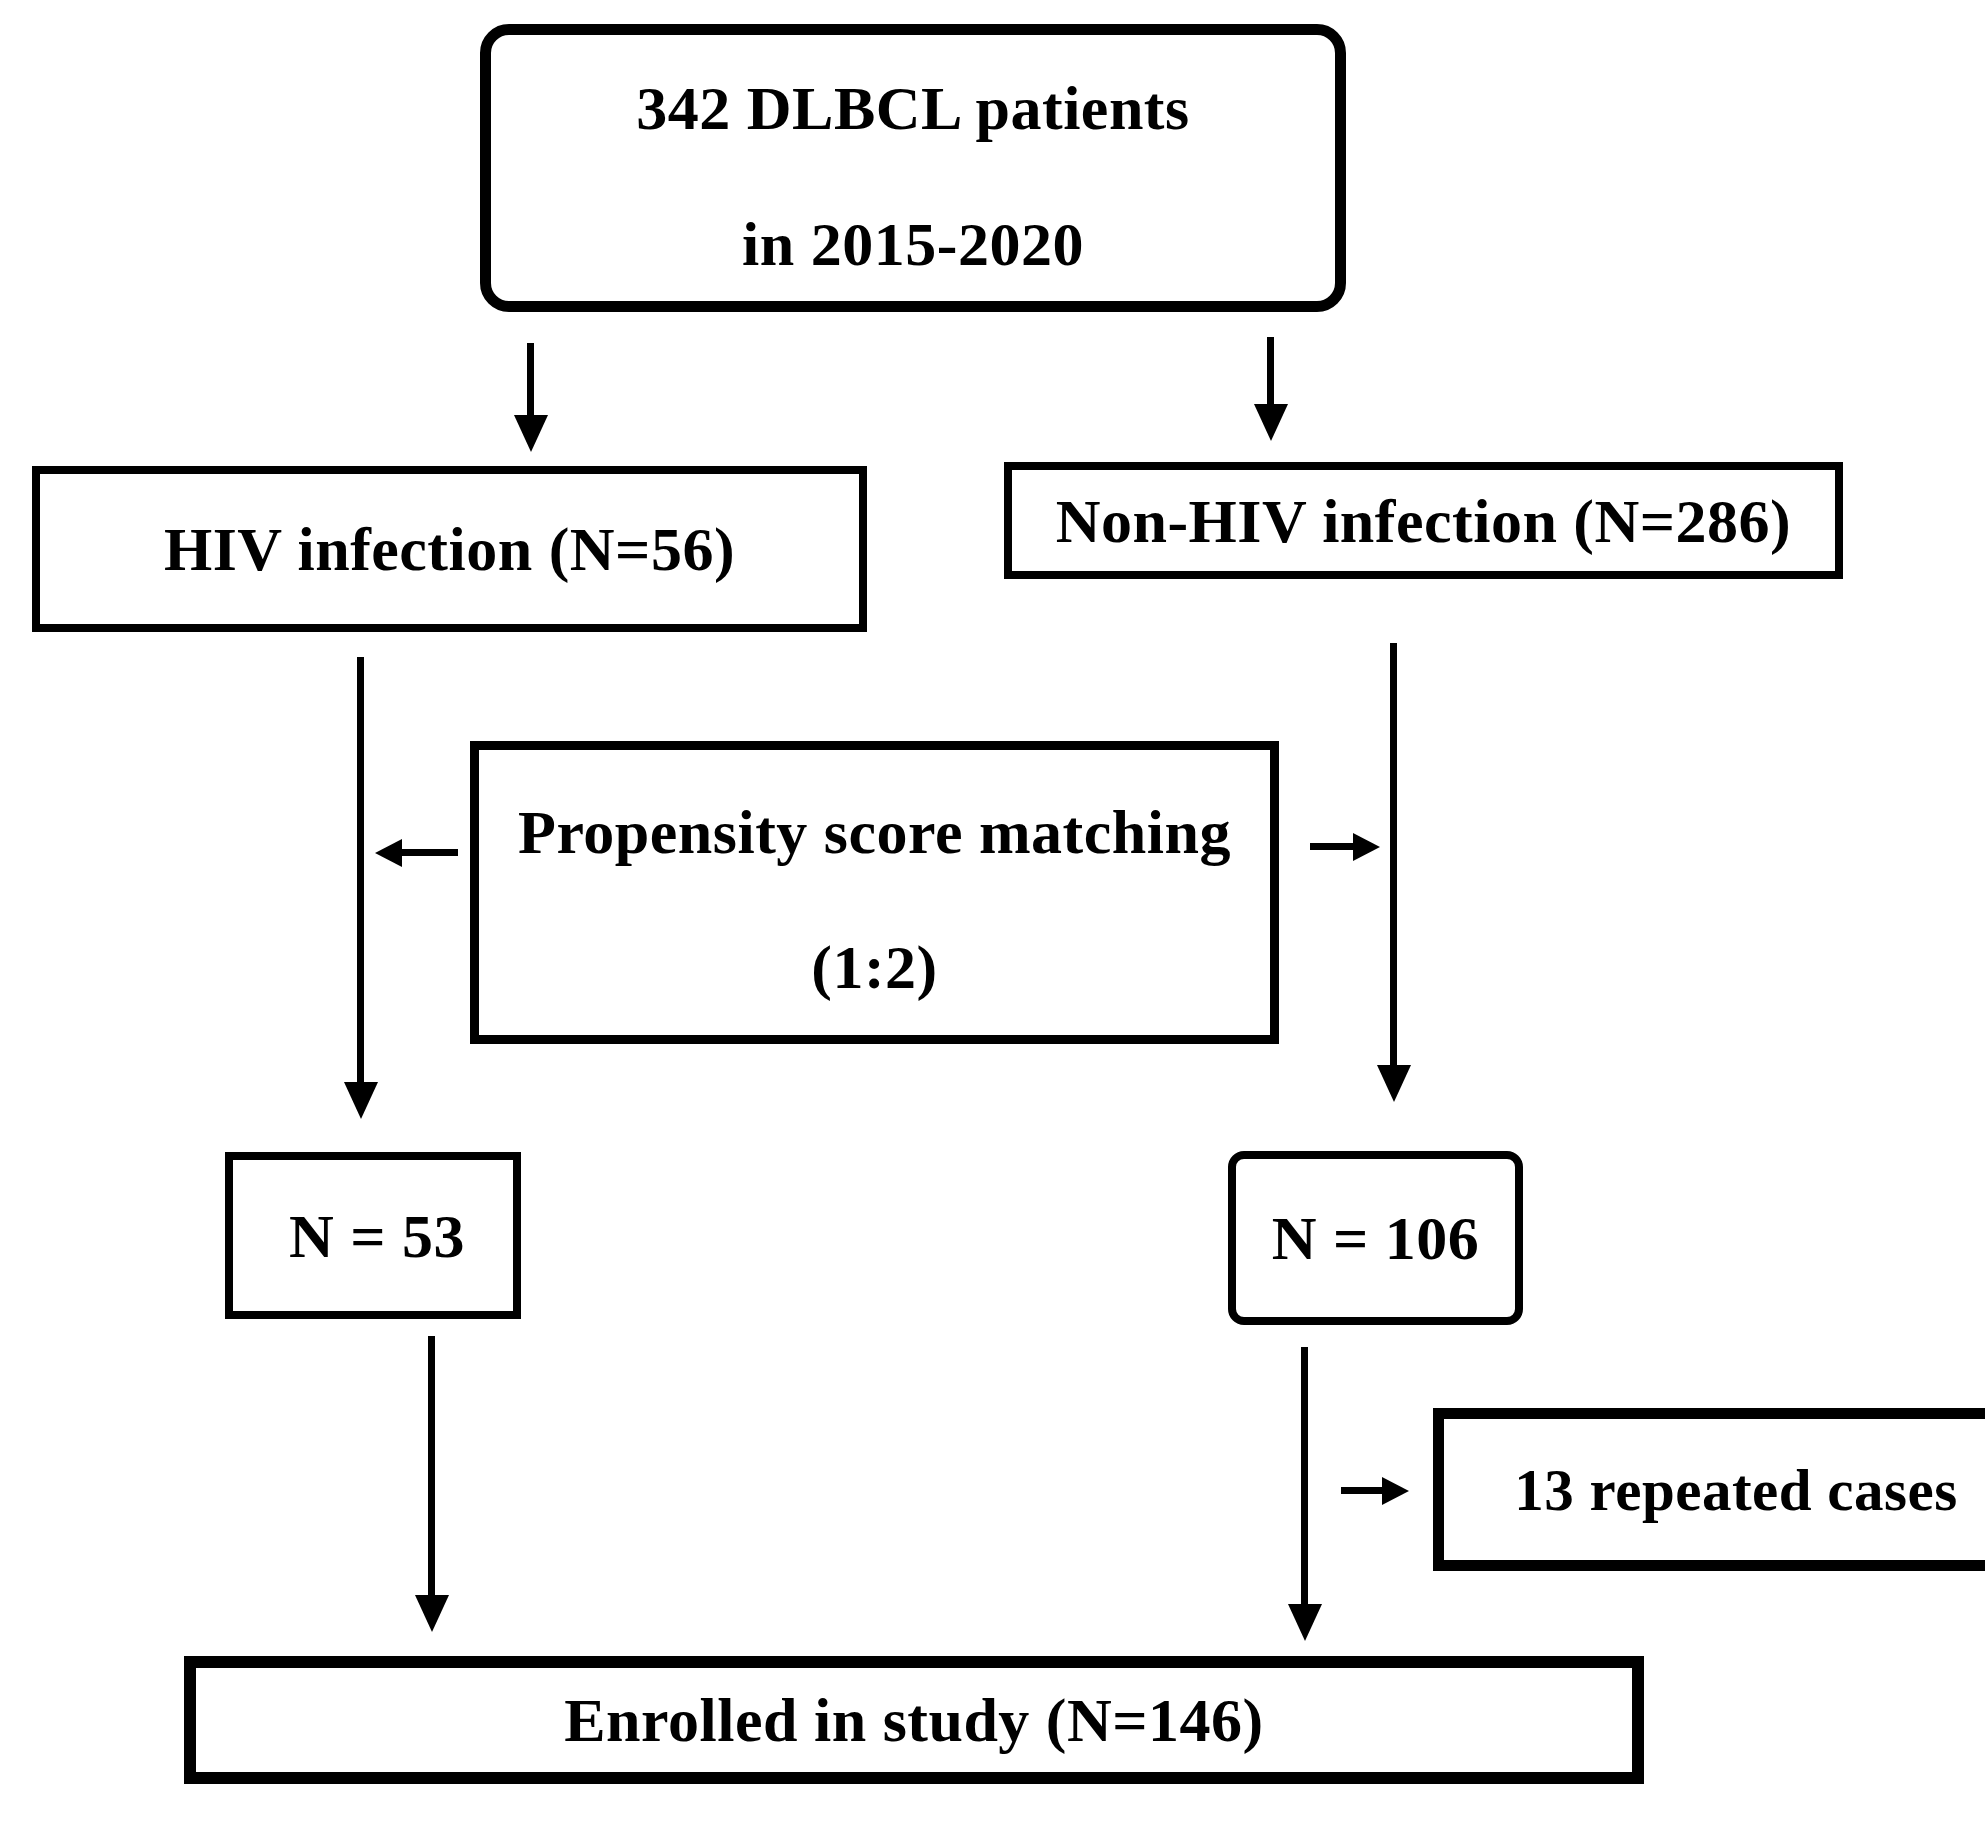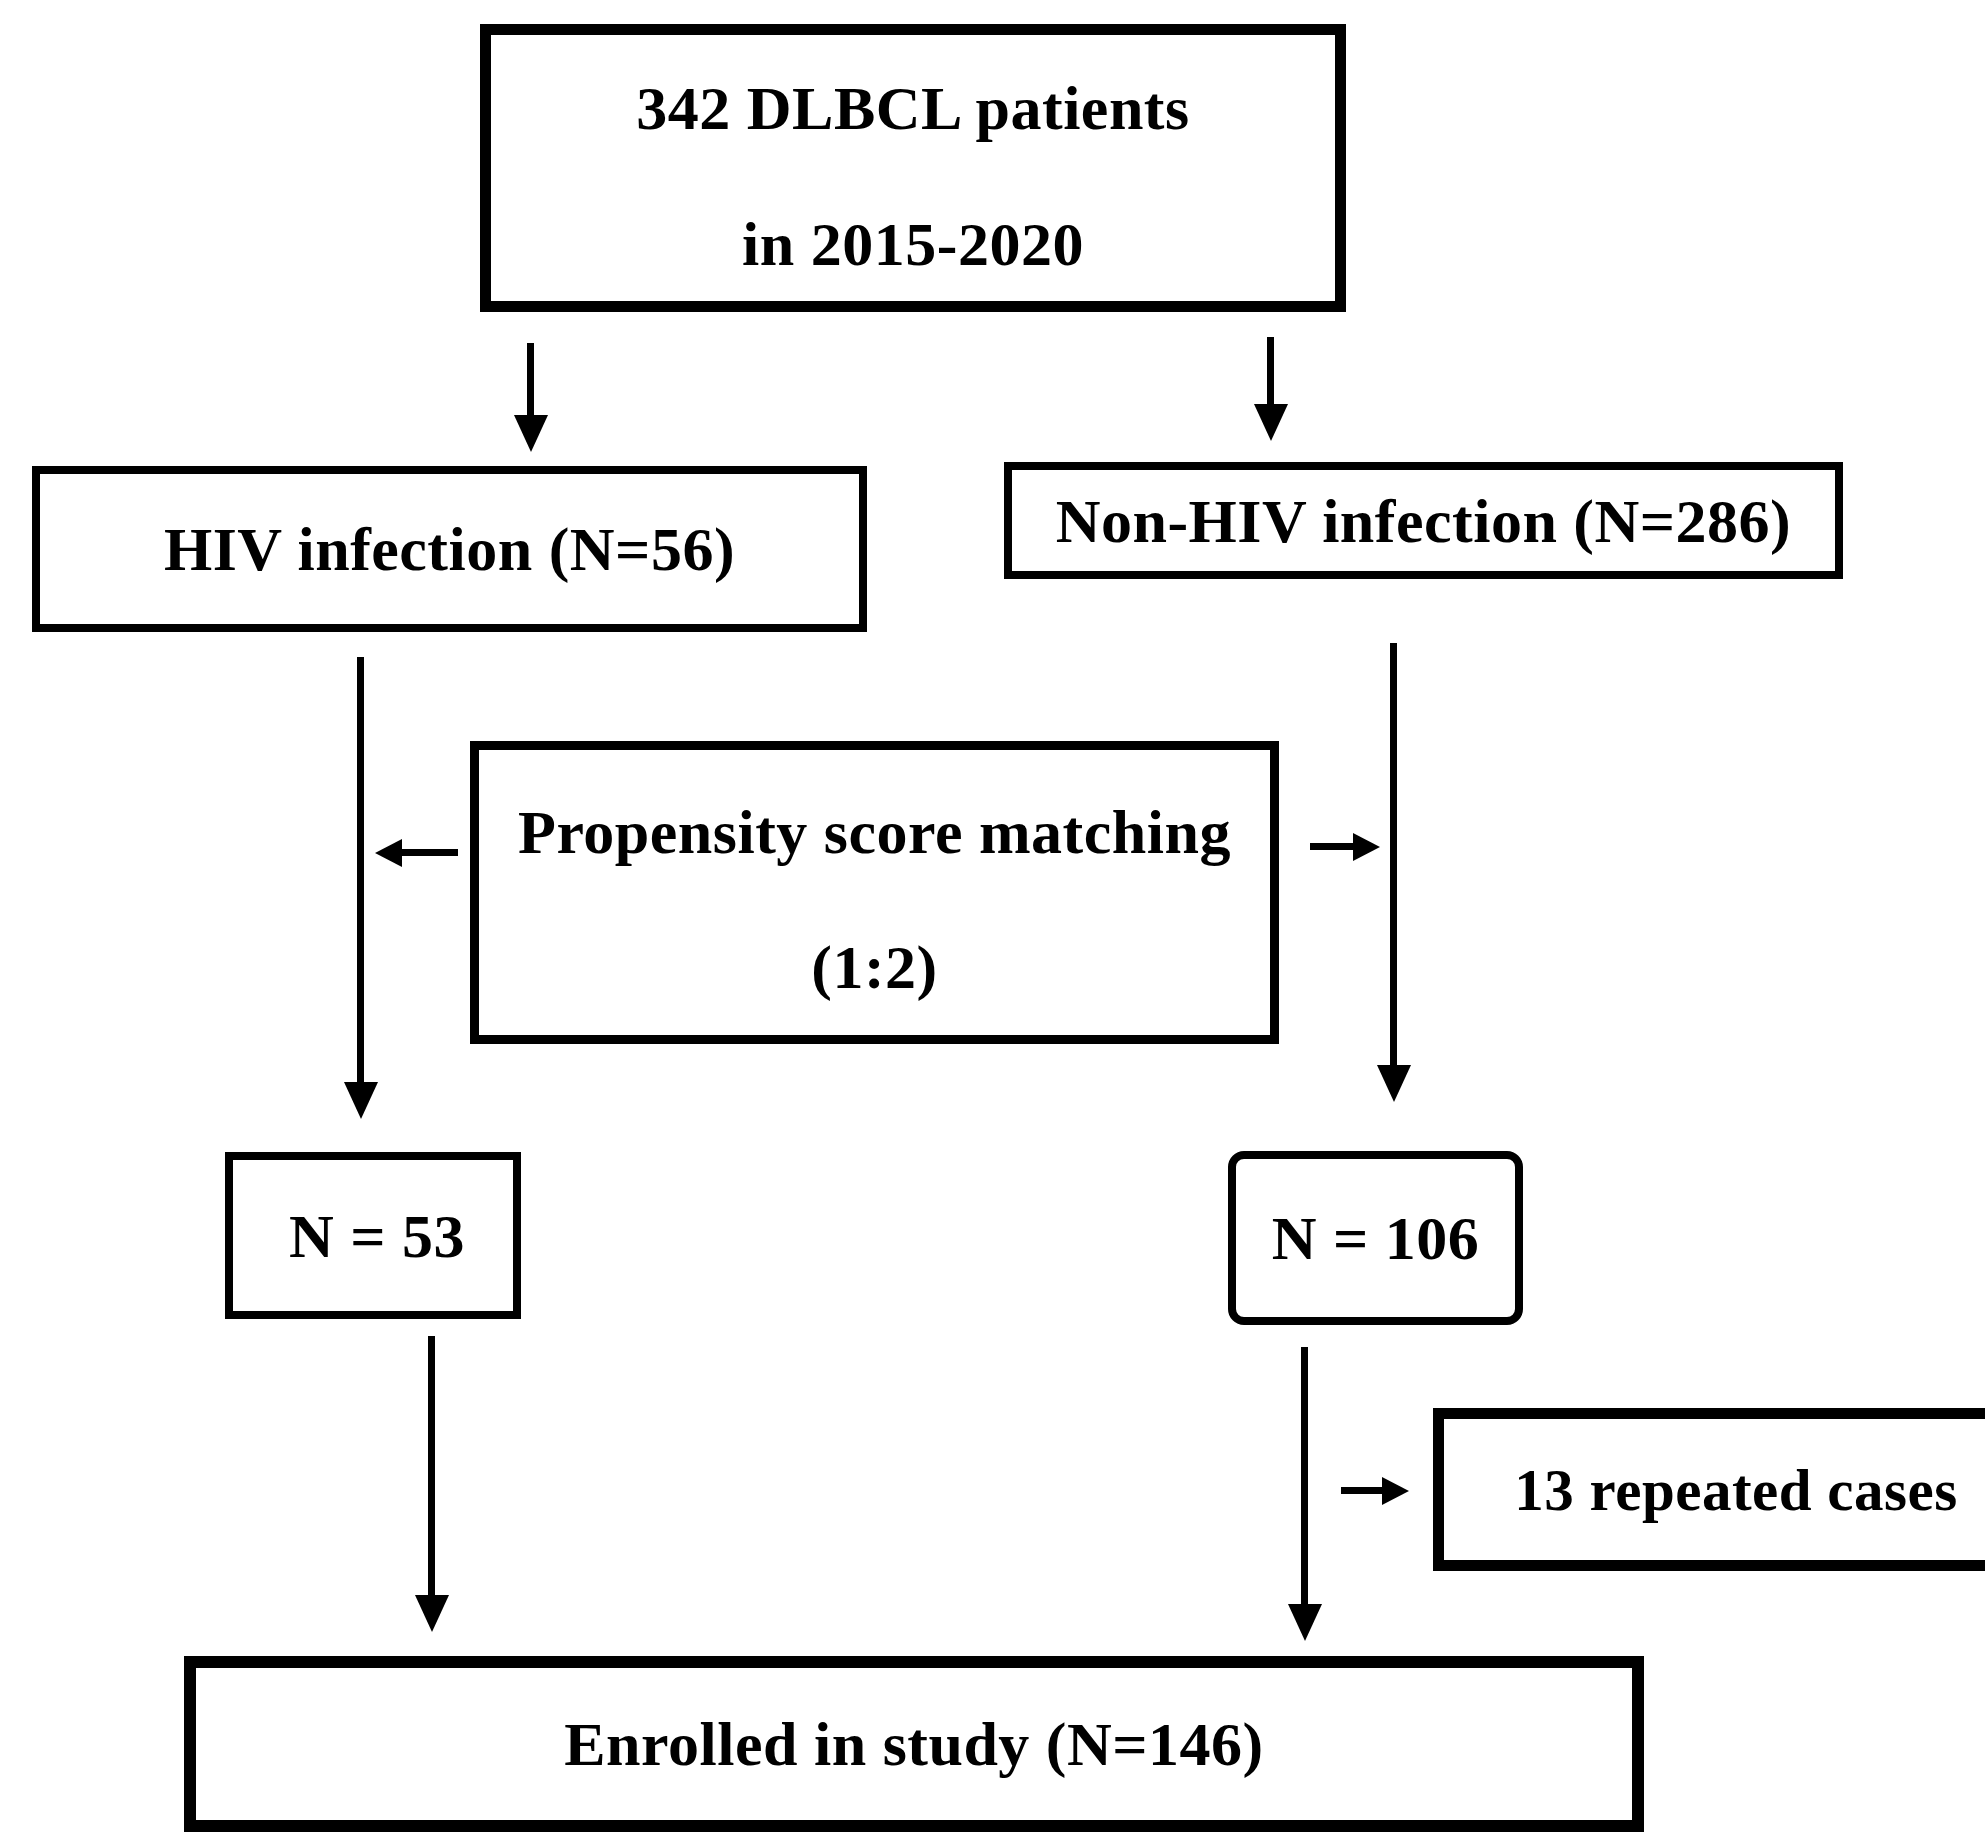--- a/index.html
+++ b/index.html
@@ -79,21 +79,21 @@
     border-top: 14.7px solid transparent;
     border-bottom: 14.7px solid transparent;
     border-right: 27.5px solid #000000;
   }
 </style>
 </head>
 <body>
 
 <div class="canvas">
 
-  <div class="box" style="left:480px; top:24px; width:866px; height:288px; border-width:11px; row-gap:74px; padding-top:15.6px;">
+  <div class="box" style="left:480px; top:24px; width:866px; height:288px; border-width:11px; row-gap:74px; padding-top:15.6px;border-radius:29px;">
     <div class="line">342 DLBCL patients</div>
     <div class="line">in 2015-2020</div>
   </div>
 
   <div class="varrow" style="left:512px; top:343px; height:109px;">
     <div class="shaft"></div>
     <div class="head"></div>
   </div>
 
   <div class="varrow" style="left:1252px; top:337px; height:104px;">
@@ -154,18 +154,18 @@
 
   <div class="harrow" style="left:1341px; top:1474px; width:68px;">
     <div class="shaft"></div>
     <div class="head-right"></div>
   </div>
 
   <div class="box" style="left:1433px; top:1408px; width:606px; height:163px; border-width:11px; font-size:59px;">
     <div class="line">13 repeated cases</div>
   </div>
 
-  <div class="box" style="left:184px; top:1656px; width:1460px; height:176px; border-width:12px;">
+  <div class="box" style="left:184px; top:1656px; width:1460px; height:128px; border-width:12px;">
     <div class="line">Enrolled in study (N=146)</div>
   </div>
 
 </div>
 
 
 </body></html>

